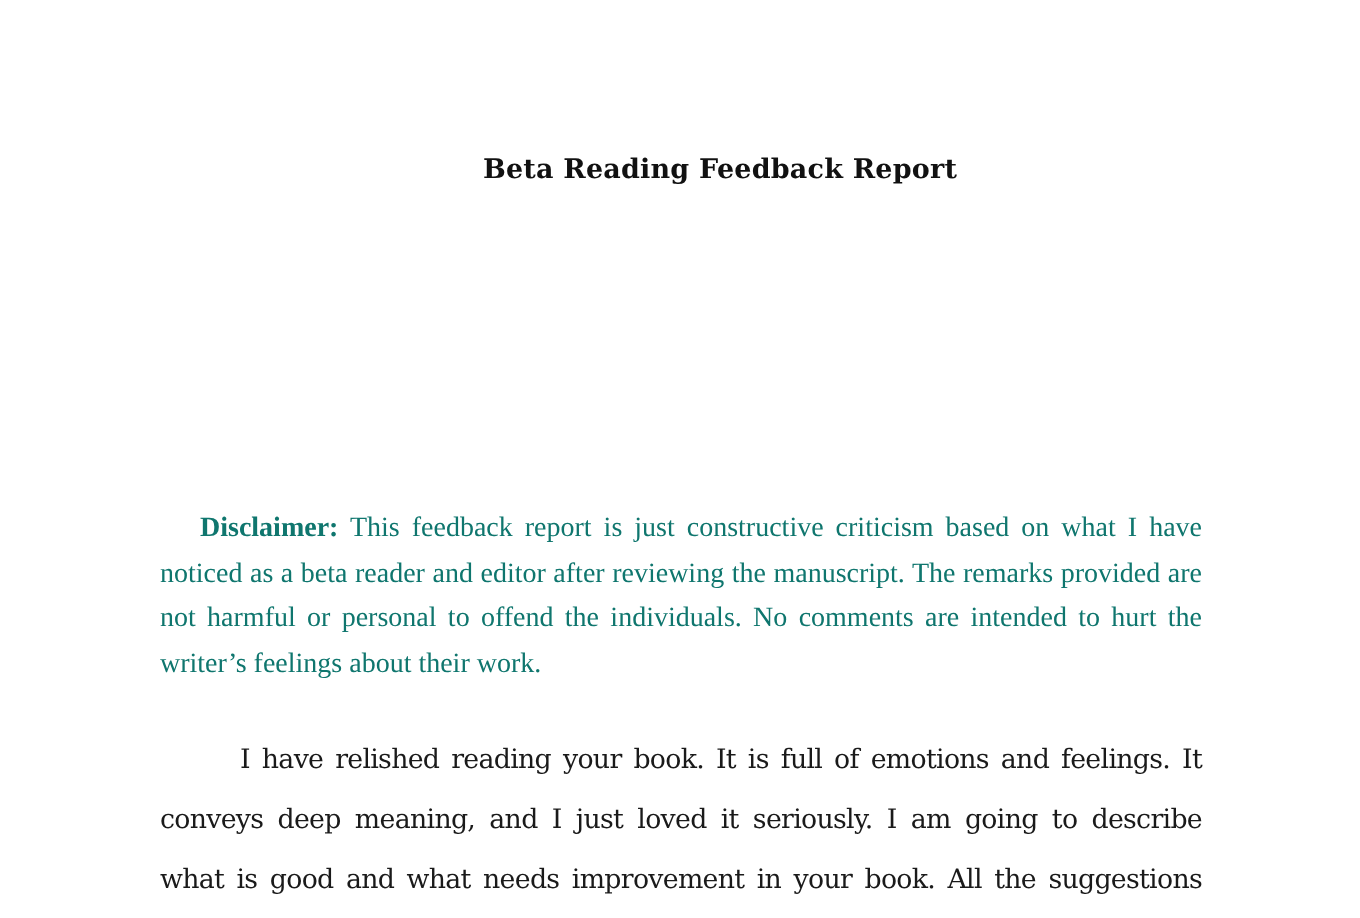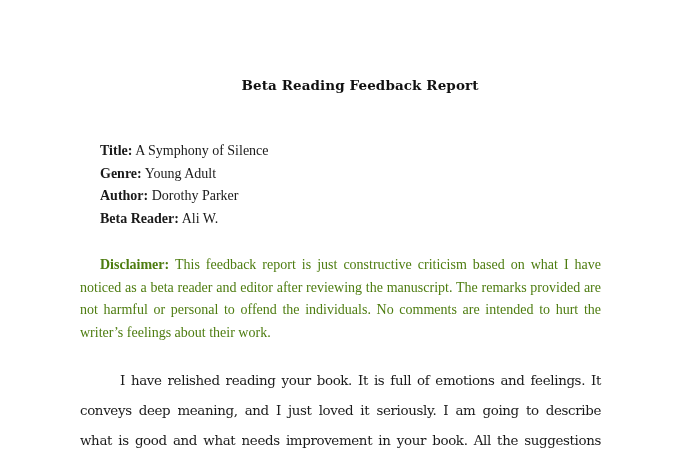--- a/index.html
+++ b/index.html
@@ -46,21 +46,21 @@
     .disclaimer {
       position: absolute;
       left: 80px;
       top: 254px;
       width: 521px;
       font-family: "Liberation Serif", serif;
       font-size: 14px;
       line-height: 22.7px;
       text-align: justify;
       text-indent: 20px;
-      color: #4d7c0f;
+      color: #0f766e;
       margin: 0;
     }
     .disclaimer b { font-weight: bold; }
     .body-para {
       position: absolute;
       left: 80px;
       top: 366px;
       width: 521px;
       font-family: "DejaVu Serif", serif;
       font-size: 13.4px;
@@ -73,32 +73,18 @@
       word-spacing: 0.5px;
     }
   </style>
 </head>
 <body>
 
 <div class="page">
 
   <div class="title">Beta Reading Feedback Report</div>
 
-  <div class="meta">
-    <div class="meta-row">
-      <b>Title:</b><span> A Symphony of Silence</span>
-    </div>
-    <div class="meta-row">
-      <b>Genre:</b><span> Young Adult</span>
-    </div>
-    <div class="meta-row">
-      <b>Author:</b><span> Dorothy Parker</span>
-    </div>
-    <div class="meta-row">
-      <b>Beta Reader:</b><span> Ali W.</span>
-    </div>
-  </div>
 
   <p class="disclaimer"><b>Disclaimer:</b><span> This feedback report is just constructive criticism based on what I have noticed as a beta reader and editor after reviewing the manuscript. The remarks provided are not harmful or personal to offend the individuals. No comments are intended to hurt the writer’s feelings about their work.</span></p>
 
   <p class="body-para">I have relished reading your book. It is full of emotions and feelings. It conveys deep meaning, and I just loved it seriously. I am going to describe what is good and what needs improvement in your book. All the suggestions and ideas are limited to my</p>
 
 </div>
 
 </body></html>

